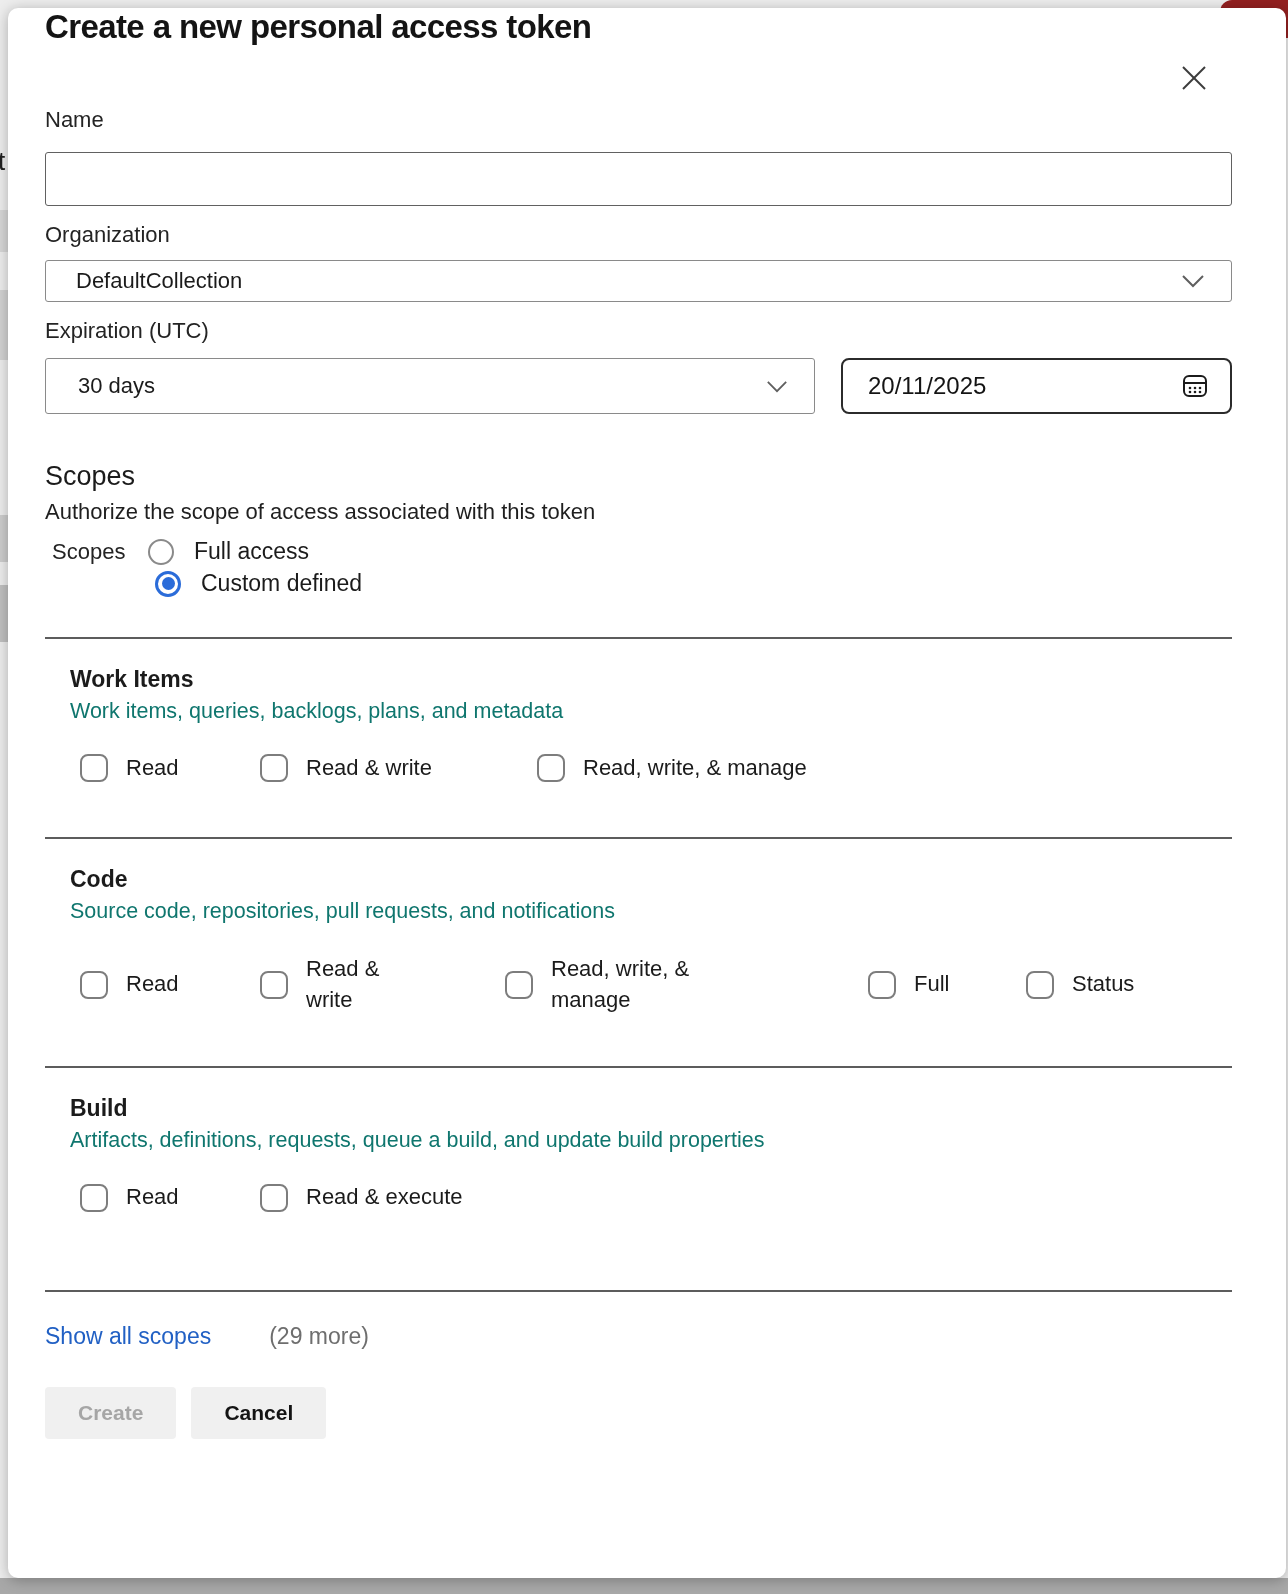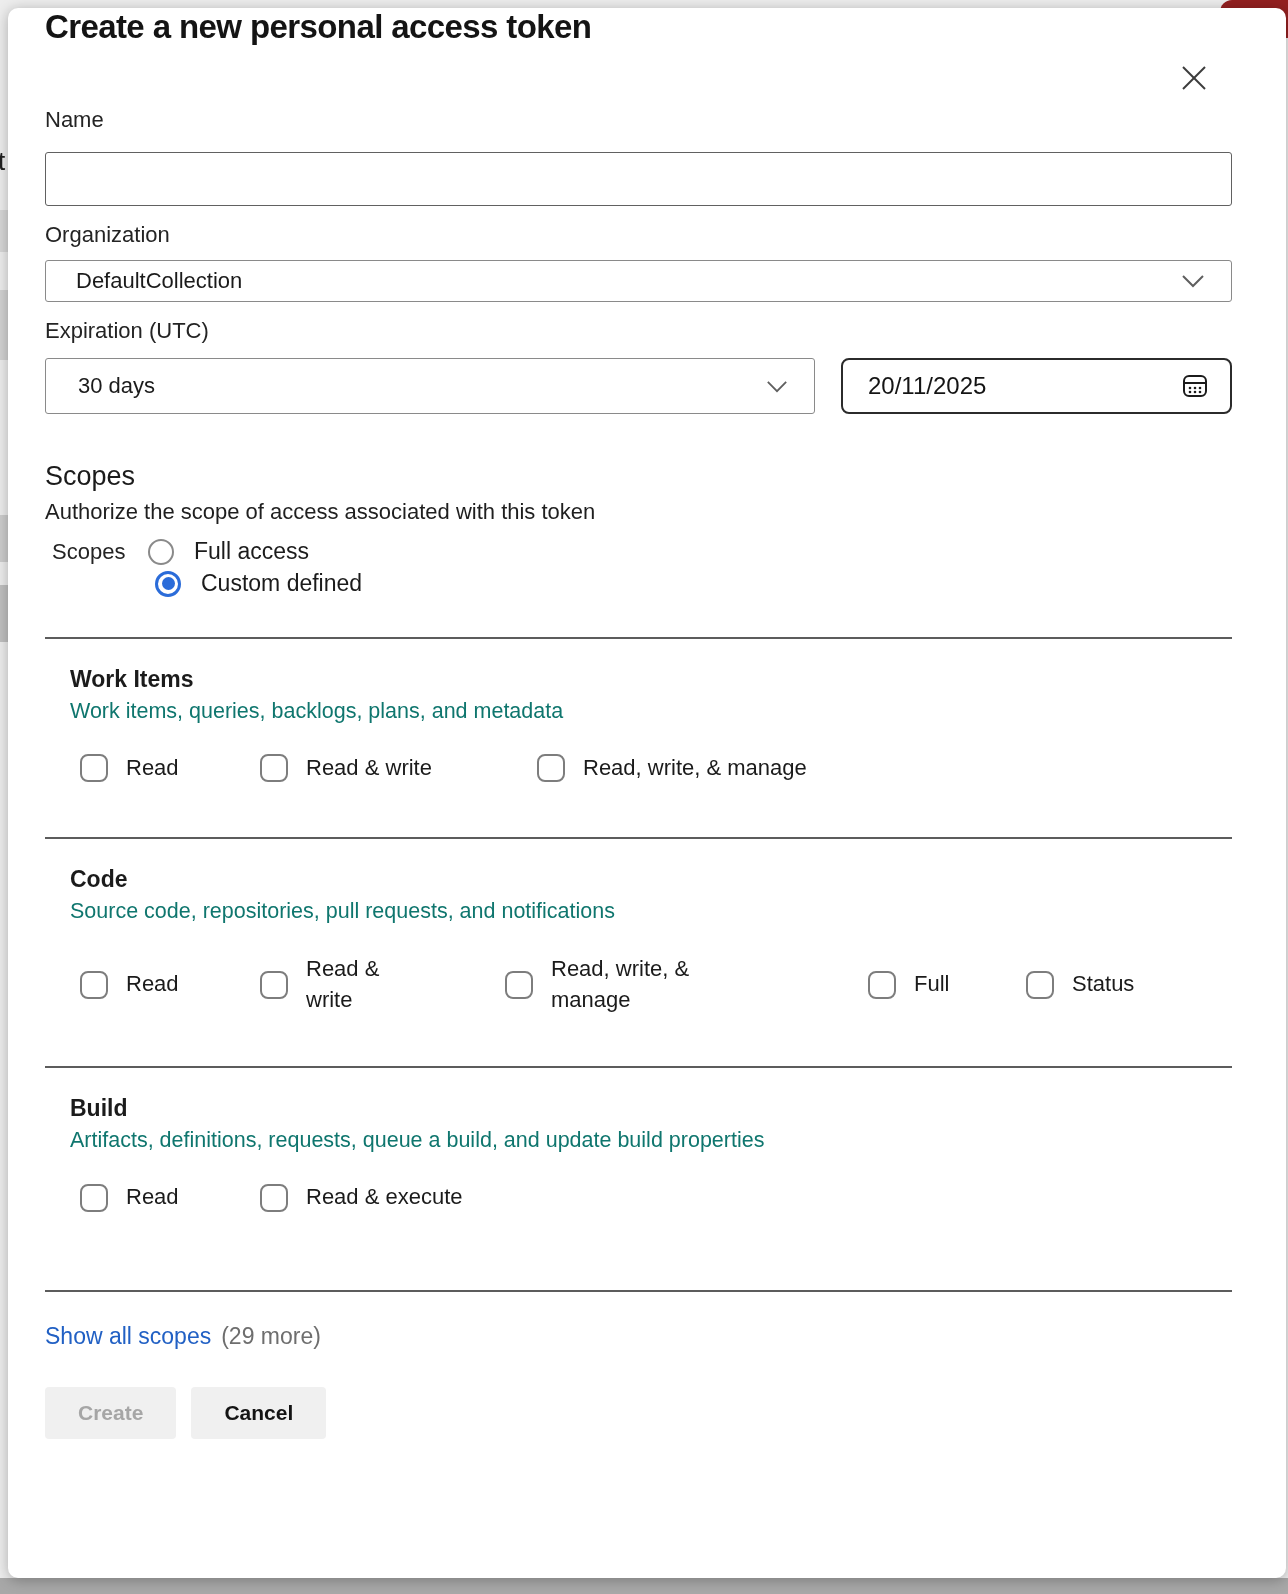--- a/index.html
+++ b/index.html
@@ -115,21 +115,21 @@
     width:28px; height:28px; border:2px solid #7d7d7d; border-radius:8px;
     background:#fff; flex:0 0 auto; cursor:pointer;
   }
   .cb-label { font-size:22px; margin-left:18px; cursor:pointer; line-height:1.4; }
   
   .w-180 { width:180px; } .w-277 { width:277px; }
   .w-245 { width:245px; } .w-363 { width:363px; } .w-165 { width:158px;align-items:center; }
   .wrap-90  { max-width:100px; }
   .wrap-180 { max-width:190px; }
 
-  .footer-link-row { margin-top:31px; display:flex; align-items:flex-end; font-size:23px; }
+  .footer-link-row { margin-top:31px; display:flex; align-items:flex-end; font-size:23px;gap:48px; }
   .show-all-link { color:#2160c4; text-decoration:none; cursor:pointer; }
   .more-count { color:#6e6e6e; margin-left:10px; }
 
   .btn-row { margin-top:37px; display:flex; gap:15px; }
   .btn {
     height:52px; border:none; border-radius:4px; background:#f0f0f0;
     font-family:inherit; font-size:21px; padding:0 33px; cursor:pointer;
   }
   .btn-create { color:#a6a6a6; font-weight:600; cursor:default; }
   .btn-cancel { color:#141414; font-weight:700; }

